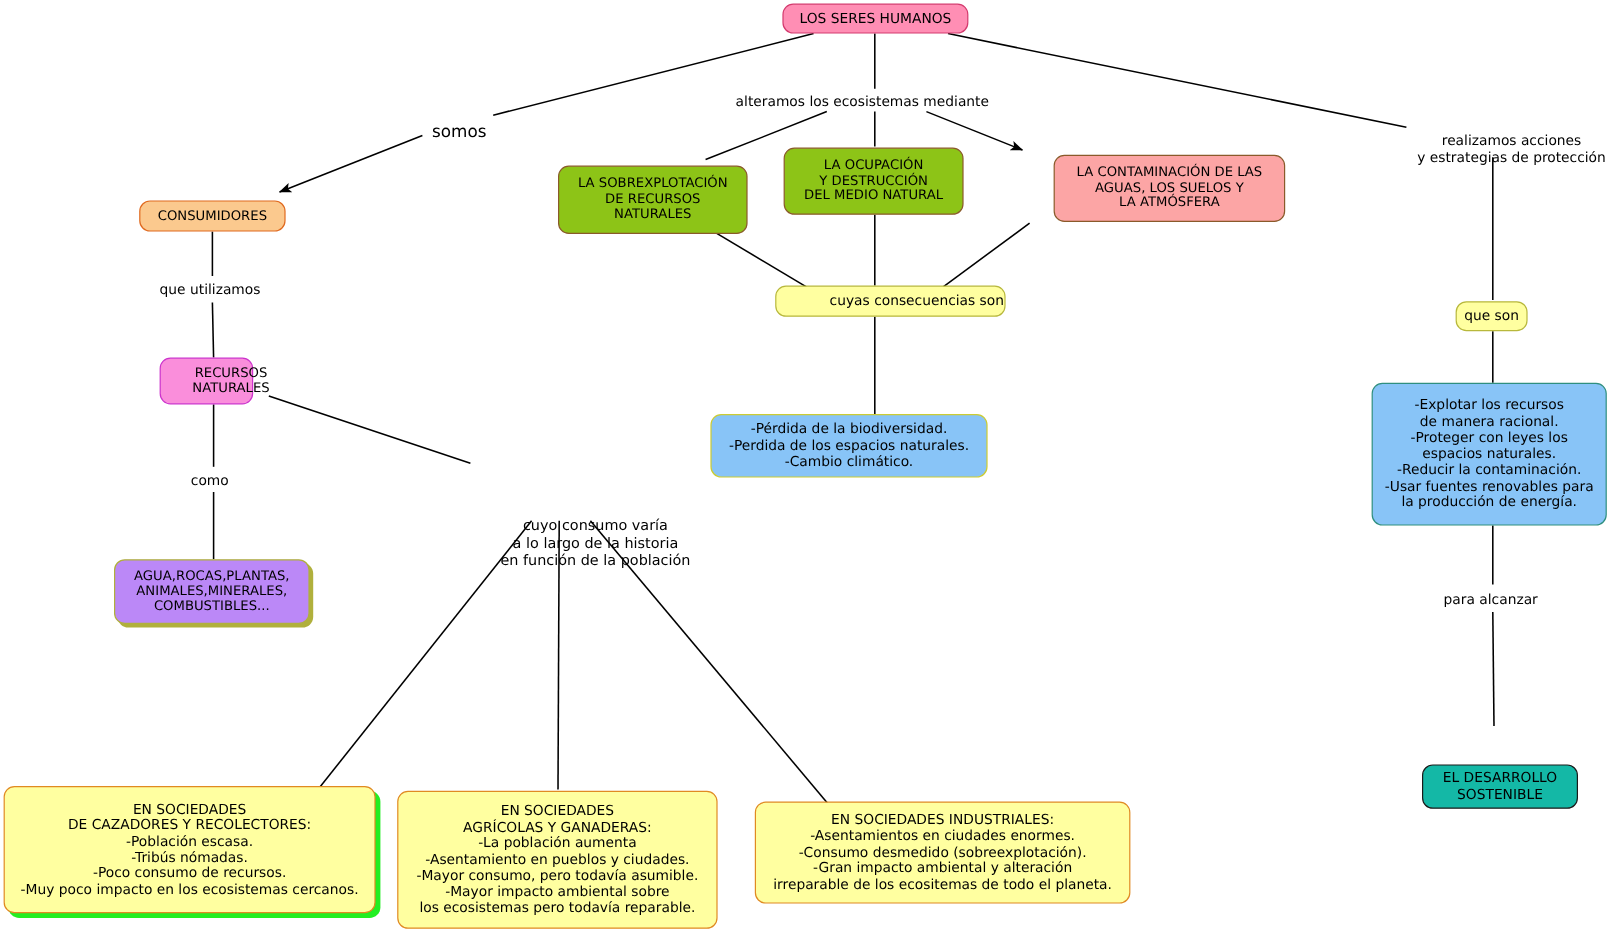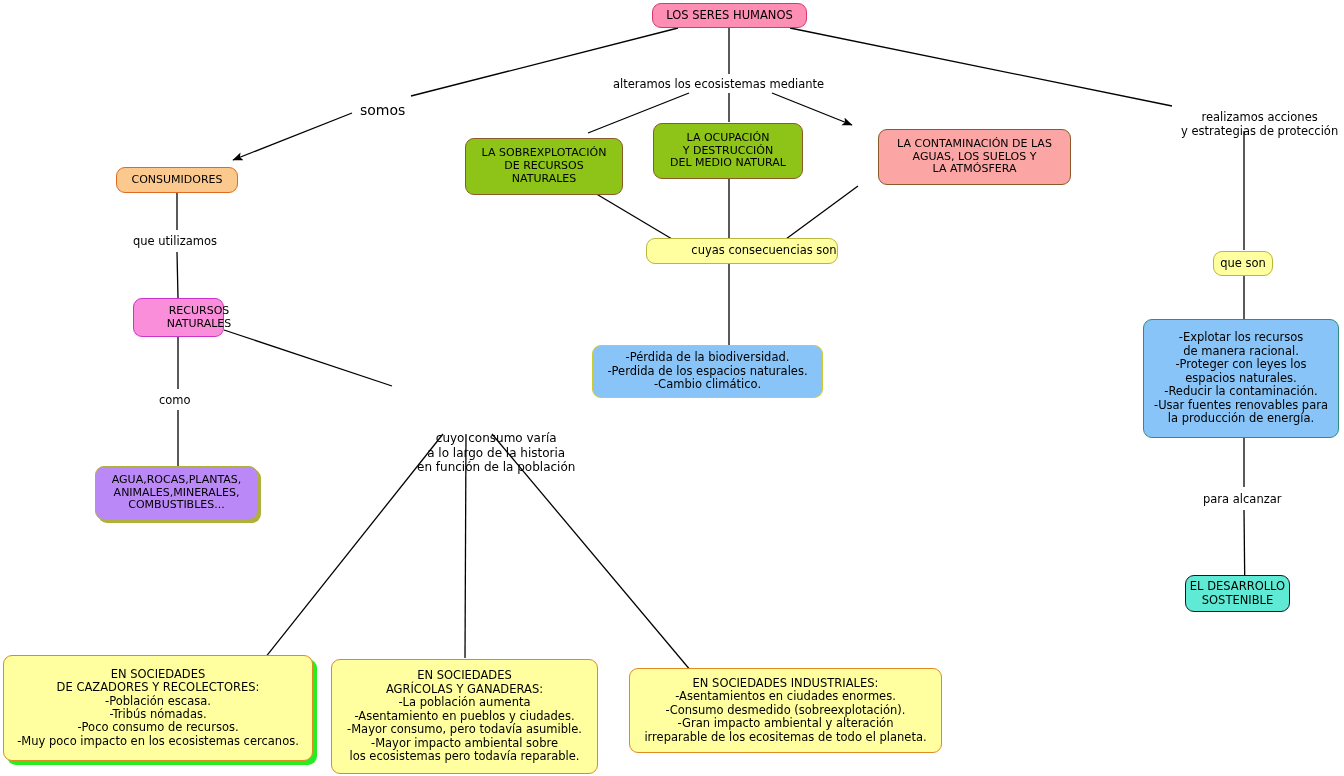--- a/index.html
+++ b/index.html
@@ -99,38 +99,38 @@
       <div class="node" style="left: 116px; top: 167px; width: 122px; height: 26px; background: rgb(251, 201, 142); border-color: rgb(224, 106, 31); font-size: 11px;">CONSUMIDORES</div>
       <div class="node" style="left: 425px; top: 138px; width: 158px; height: 57px; background: rgb(141, 196, 23); border-color: rgb(138, 90, 42); font-size: 11px; margin-left: 40px;">LA SOBREXPLOTACIÓN
 DE RECURSOS
 NATURALES</div>
       <div class="node" style="left: 653px; top: 123px; width: 150px; height: 56px; background: rgb(141, 196, 23); border-color: rgb(138, 90, 42); font-size: 11px;">LA OCUPACIÓN
 Y DESTRUCCIÓN
 DEL MEDIO NATURAL</div>
       <div class="node" style="left: 848px; top: 129px; width: 193px; height: 56px; background: #fca5a5; border-color: rgb(138, 90, 42); font-size: 11px; margin-left: 30px;">LA CONTAMINACIÓN DE LAS
 AGUAS, LOS SUELOS Y
 LA ATMÓSFERA</div>
-      <div class="node" style="left: 133px; top: 298px; width: 91px; height: 39px; background: rgb(250, 142, 219); border-color: rgb(204, 51, 204); font-size: 11px; padding-left: 41px;">RECURSOS
+      <div class="node" style="left: 133px; top: 298px; width: 78px; height: 39px; background: rgb(250, 142, 219); border-color: rgb(204, 51, 204); font-size: 11px; padding-left: 41px;">RECURSOS
 NATURALES</div>
       <div class="node" style="left: 646px; top: 238px; width: 192px; height: 26px; background: rgb(255, 255, 160); border-color: rgb(184, 184, 60); font-size: 11.5px; padding-left: 44px;">cuyas consecuencias son</div>
       <div class="node shadow-olive" style="left: 95px; top: 466px; width: 163px; height: 54px; background: rgb(187, 136, 247); border-color: rgb(176, 176, 60); font-size: 11px;">AGUA,ROCAS,PLANTAS,
 ANIMALES,MINERALES,
 COMBUSTIBLES...</div>
       <div class="node" style="left: 592px; top: 345px; width: 231px; height: 53px; background: rgb(136, 196, 247); border-color: rgb(204, 204, 51); font-size: 11.5px;">-Pérdida de la biodiversidad.
 -Perdida de los espacios naturales.
 -Cambio climático.</div>
       <div class="node" style="left: 1213px; top: 251px; width: 60px; height: 25px; background: rgb(255, 255, 160); border-color: rgb(184, 184, 60); font-size: 11.5px;">que son</div>
       <div class="node" style="left: 1143px; top: 319px; width: 196px; height: 119px; background: rgb(136, 196, 247); border-color: rgb(47, 143, 127); font-size: 11.5px;">-Explotar los recursos
 de manera racional.
 -Proteger con leyes los
 espacios naturales.
 -Reducir la contaminación.
 -Usar fuentes renovables para
 la producción de energía.</div>
-      <div class="node" style="left: 1185px; top: 575px; width: 105px; height: 37px; background: #5eead4; border-color: rgb(26, 26, 26); font-size: 11.5px;">EL DESARROLLO
+      <div class="node" style="left: 1185px; top: 637px; width: 130px; height: 37px; background: #14b8a6; border-color: rgb(26, 26, 26); font-size: 11.5px;">EL DESARROLLO
 SOSTENIBLE</div>
       <div class="node shadow-green" style="left: 3px; top: 655px; width: 310px; height: 106px; background: rgb(255, 255, 160); border-color: rgb(224, 138, 34); font-size: 11.5px;">EN SOCIEDADES
 DE CAZADORES Y RECOLECTORES:
 -Población escasa.
 -Tribús nómadas.
 -Poco consumo de recursos.
 -Muy poco impacto en los ecosistemas cercanos.</div>
       <div class="node" style="left: 331px; top: 659px; width: 267px; height: 115px; background: rgb(255, 255, 160); border-color: rgb(224, 138, 34); font-size: 11.5px;">EN SOCIEDADES
 AGRÍCOLAS Y GANADERAS:
 -La población aumenta

